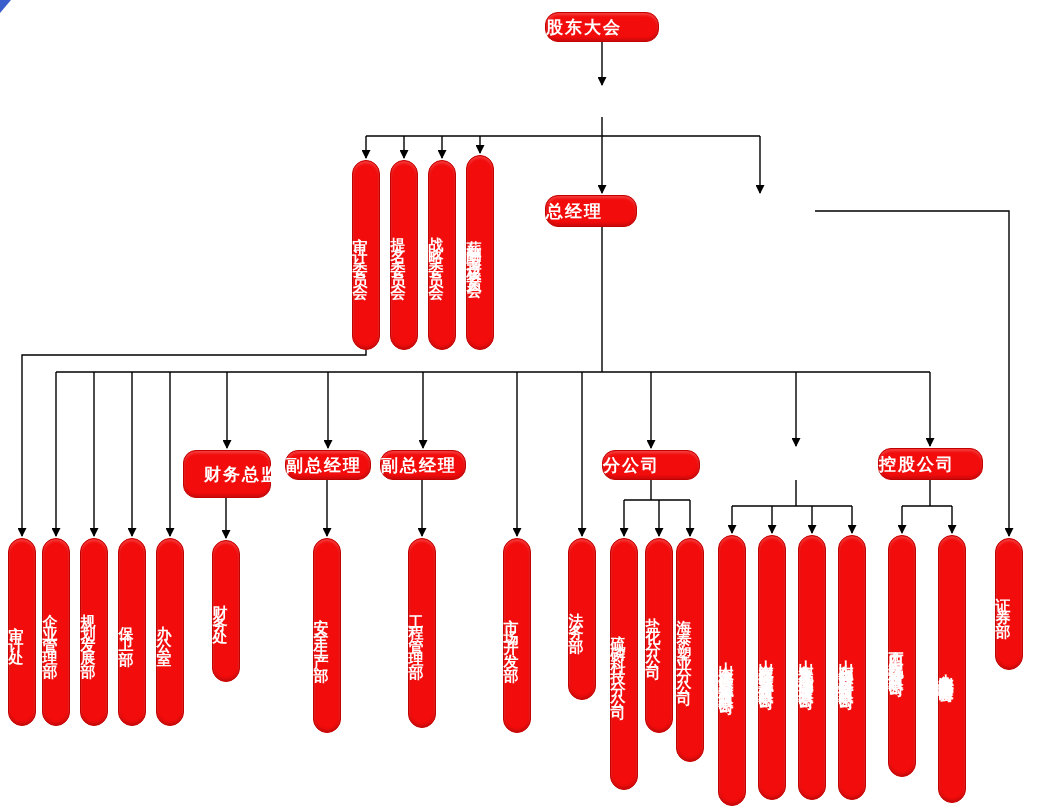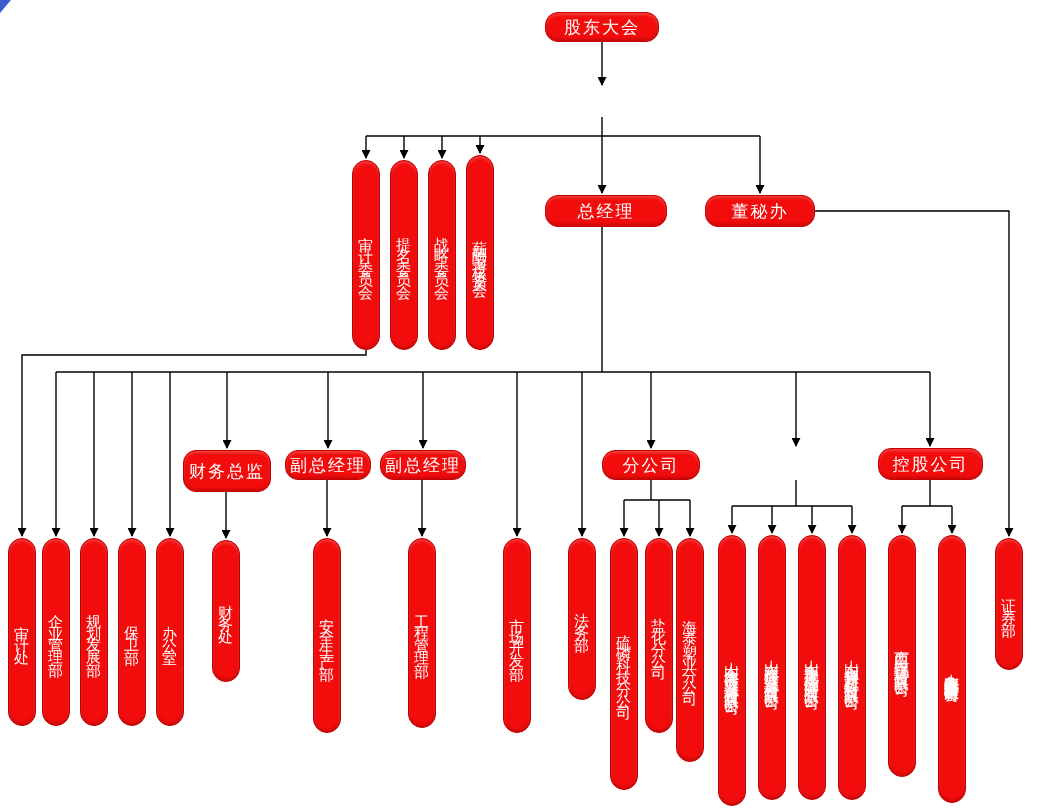--- a/index.html
+++ b/index.html
@@ -18,22 +18,22 @@
     height: 812px;
   }
   .node {
     position: absolute;
     box-sizing: border-box;
     background: var(--node-fill, #f20c0c);
     border: 1px solid var(--node-border, #c40000);
     color: var(--node-text, #ffffff);
     display: flex;
     align-items: center;
-    justify-content: center;
-    font-weight: normal;
+    justify-content: flex-start;
+    font-weight: bold;
     box-shadow: inset 0 -2px 3px rgba(0,0,0,0.18), inset 0 2px 3px rgba(255,255,255,0.22);
   }
   .horiz {
     border-radius: 13px;
     font-size: 17px;
     letter-spacing: 2px;
     white-space: nowrap;
   }
   .vert {
     border-radius: 14px;
@@ -117,27 +117,24 @@
     </div>
     <div class="node vert" style="left: 390px; top: 160px; width: 28px; height: 190px;">
       <span class="node-label" style="letter-spacing: 12px;">提名委员会</span>
     </div>
     <div class="node vert" style="left: 428px; top: 160px; width: 28px; height: 190px;">
       <span class="node-label" style="letter-spacing: 12px;">战略委员会</span>
     </div>
     <div class="node vert" style="left: 466px; top: 155px; width: 28px; height: 195px;">
       <span class="node-label" style="letter-spacing: 6px;">薪酬与考核委员会</span>
     </div>
-    <div class="node horiz" style="left: 545px; top: 195px; width: 122px; height: 32px;">
+    <div class="node horiz" style="left: 545px; top: 195px; width: 92px; height: 32px;">
       <span class="node-label">总经理</span>
     </div>
-    <div class="node horiz" style="left: 705px; top: 195px; width: 110px; height: 32px;">
-      <span class="node-label">董秘办</span>
-    </div>
-    <div class="node horiz" style="left: 183px; top: 450px; width: 88px; height: 42px;">
+    <div class="node horiz" style="left: 183px; top: 450px; width: 88px; height: 48px; padding-left: 20px;">
       <span class="node-label">财务总监</span>
     </div>
     <div class="node horiz" style="left: 285px; top: 450px; width: 86px; height: 30px;">
       <span class="node-label">副总经理</span>
     </div>
     <div class="node horiz" style="left: 380px; top: 450px; width: 86px; height: 30px;">
       <span class="node-label">副总经理</span>
     </div>
     <div class="node horiz" style="left: 602px; top: 450px; width: 98px; height: 30px;">
       <span class="node-label">分公司</span>

